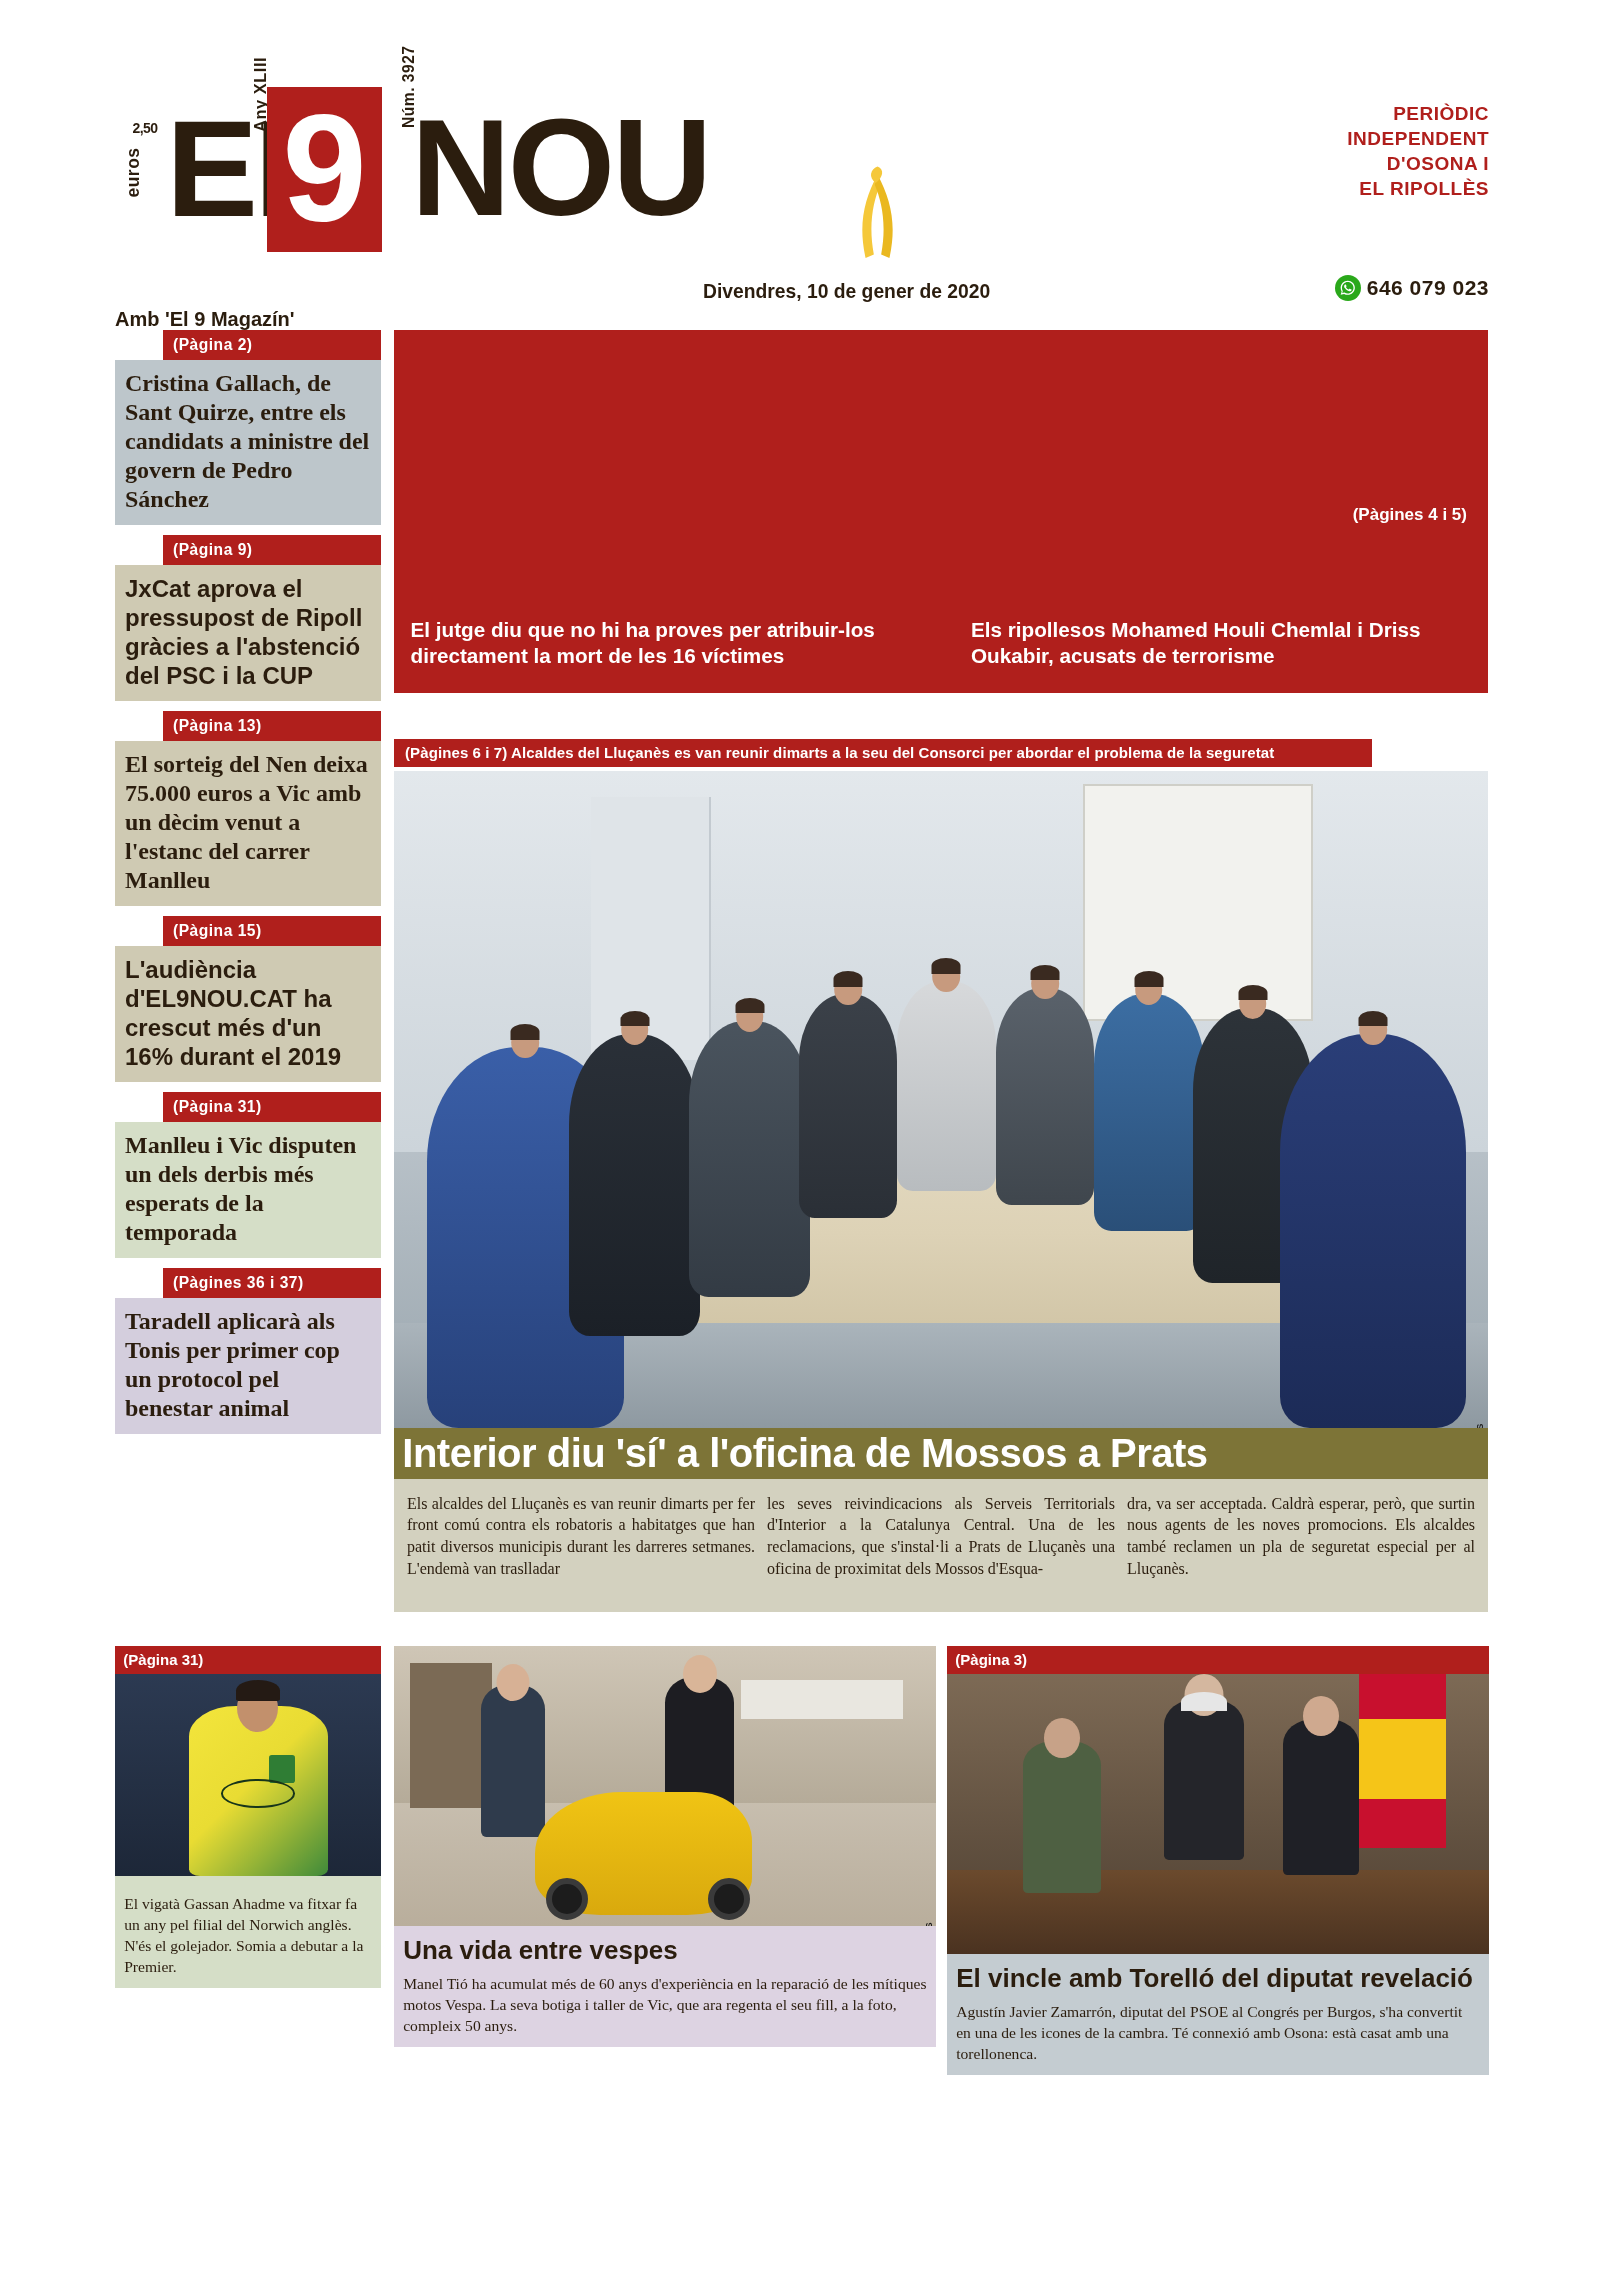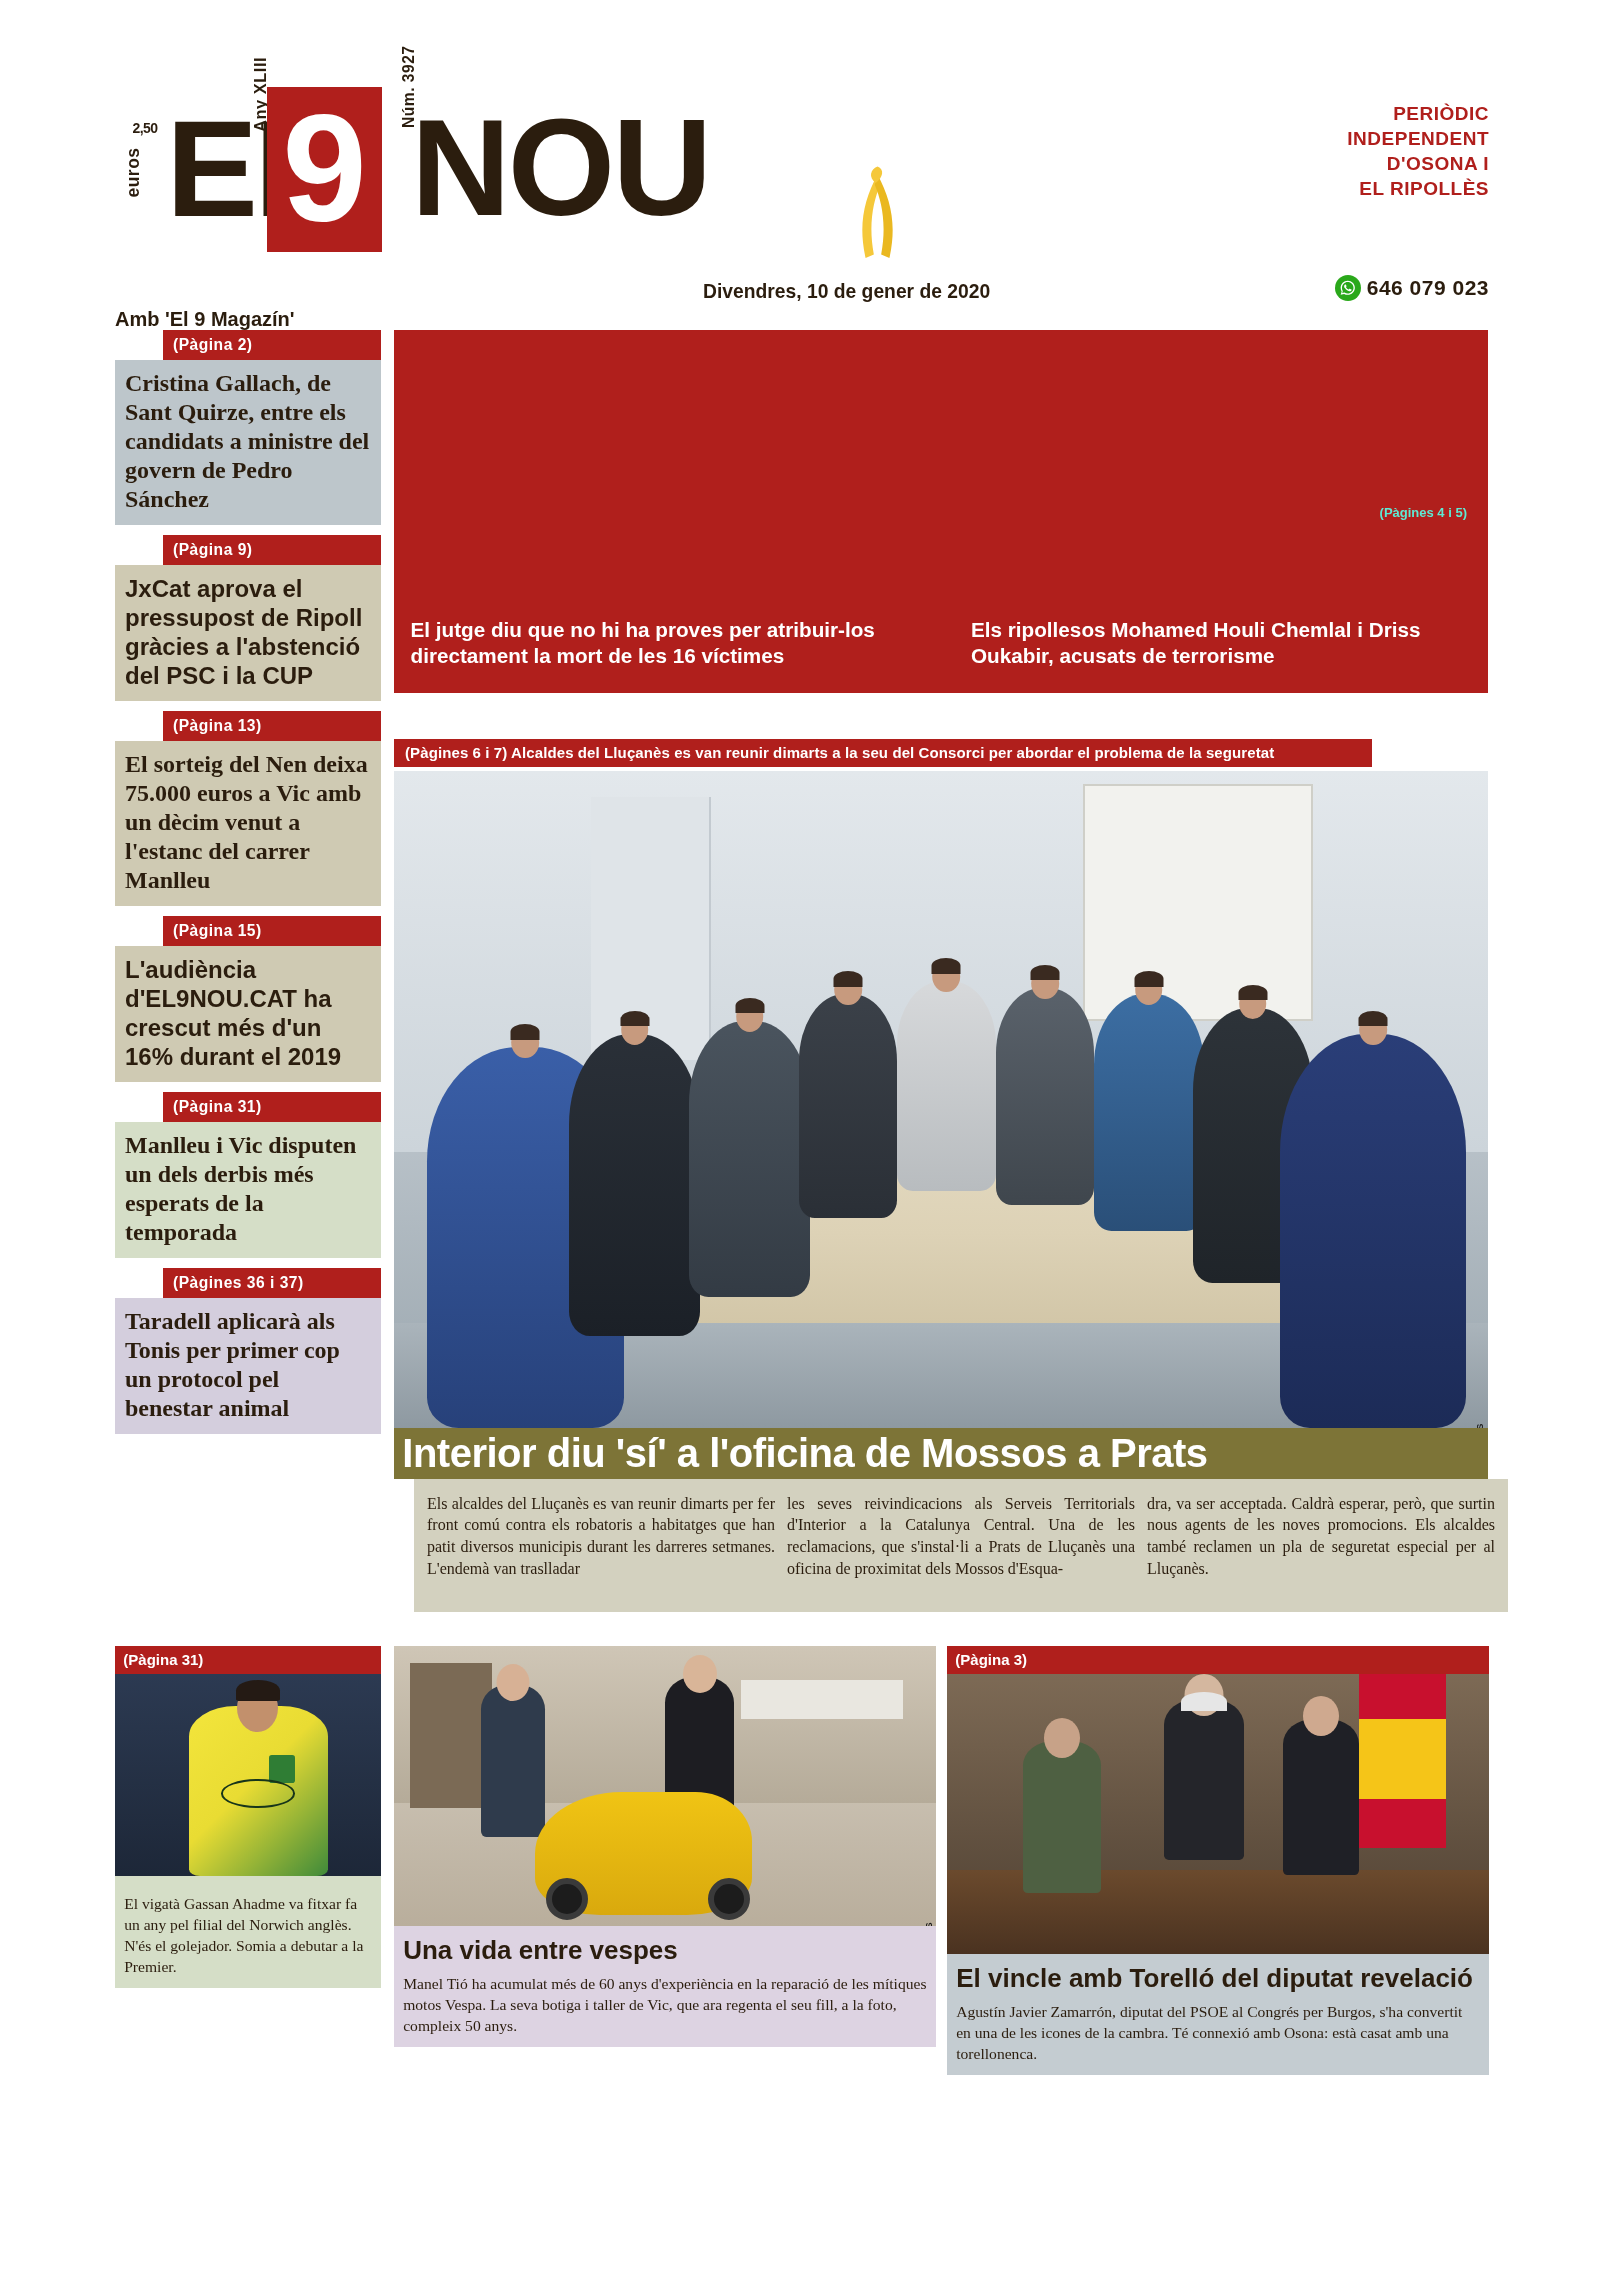--- a/index.html
+++ b/index.html
@@ -127,21 +127,21 @@
     width: 1094px; height: 363px;
     background: #b01f1c;
     padding: 13px 16.5px 0 16.5px;
   }
   .lead h1 {
     color: #fff; font-size: 63px; font-weight: 700;
     line-height: 70px; letter-spacing: -0.9px;
   }
   .lead-pages {
     position: absolute; right: 21px; top: 175px;
-    color: #5eead4; font-size: 13px; font-weight: 700;
+    color: #ffffff; font-size: 17px; font-weight: 700;
   }
   .lead-subs {
     position: absolute; left: 16.5px; bottom: 24px;
     width: 1061px; display: flex; gap: 37px;
   }
   .lead-sub {
     color: #fff; font-size: 20.7px; font-weight: 700;
     line-height: 26px; flex: 1;
   }
   .lead-sub.second { margin-left: 23px; }
@@ -209,21 +209,21 @@
     position: absolute; left: 394px; top: 1428px;
     width: 1094px; height: 51px;
     background: #7d7437;
     display:flex; align-items:center;
     padding-left: 8.3px;
   }
   .olive h2 {
     color:#fff; font-size: 40px; font-weight: 700; letter-spacing:-0.5px;
   }
   .article3 {
-    position: absolute; left: 414px; top: 1479px;
+    position: absolute; left: 394px; top: 1479px;
     width: 1094px; height: 133px;
     background: #d3d1bf;
     display: flex; gap: 12px;
     padding: 13.8px 13px 9.2px 13px;
   }
   .col {
     flex: 1;
     font-family: "Liberation Serif", serif;
     font-size: 16px; line-height: 21.6px; color: #2b1d0e;
     text-align: justify;

